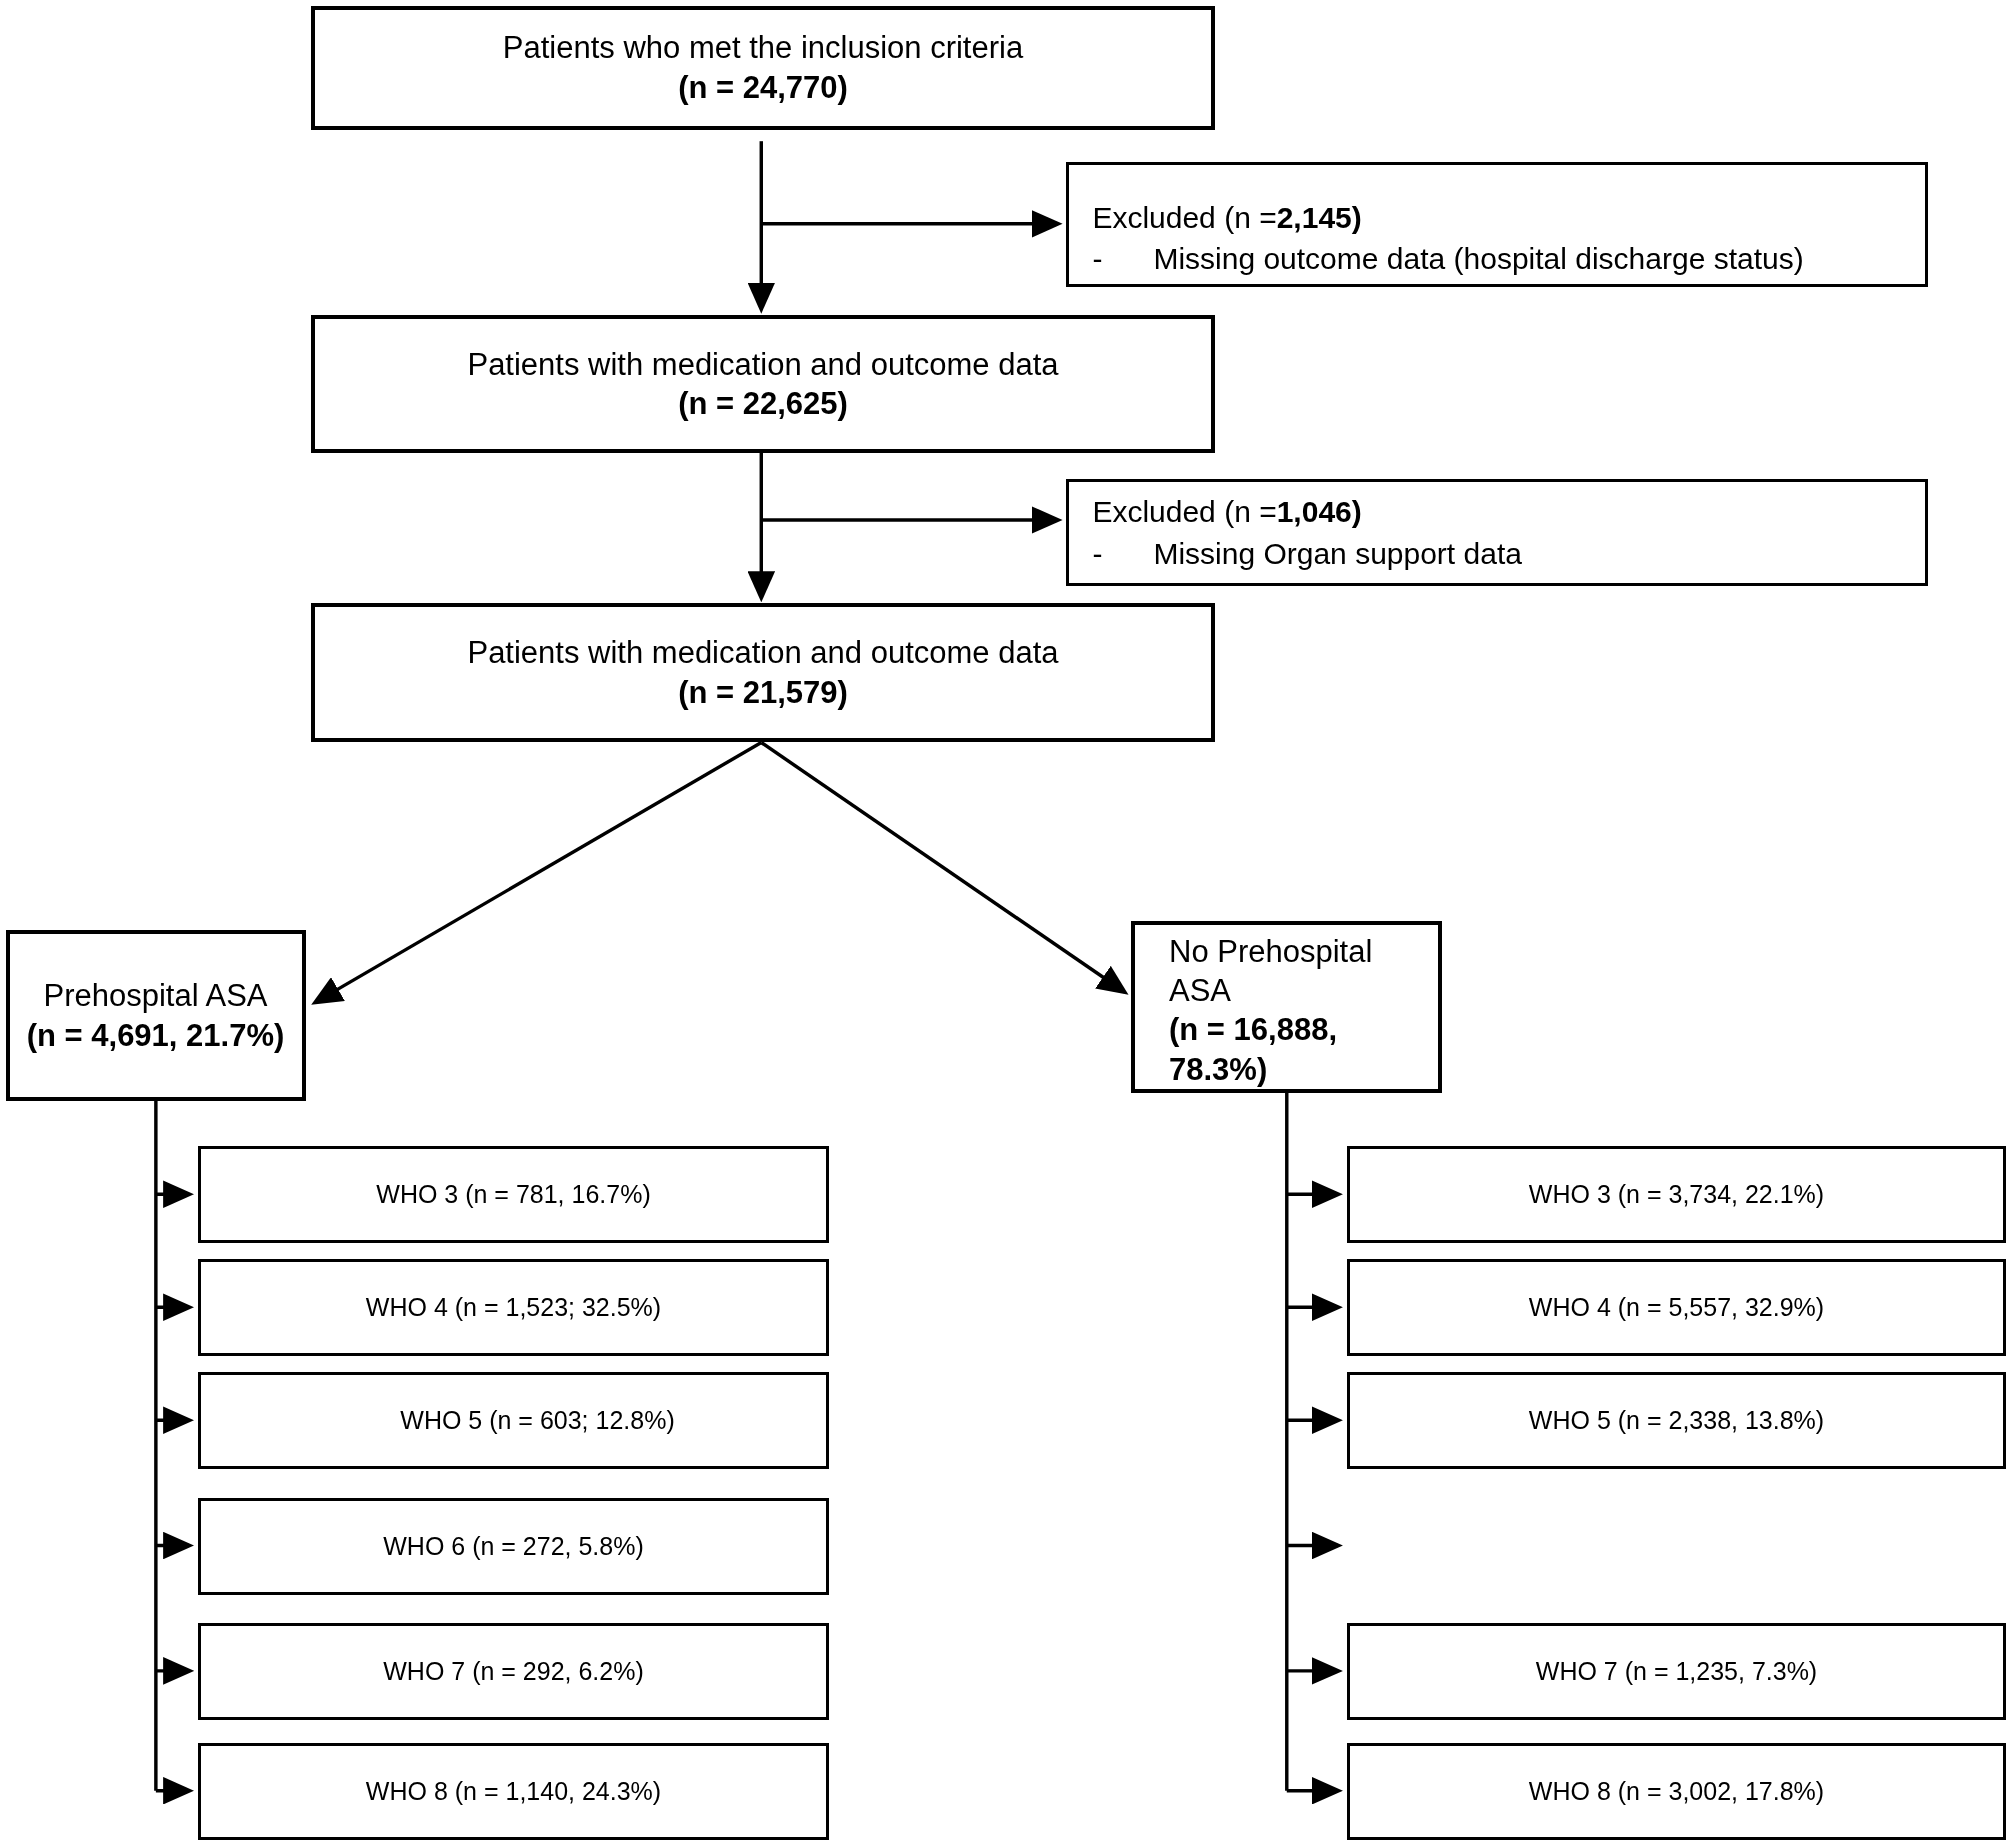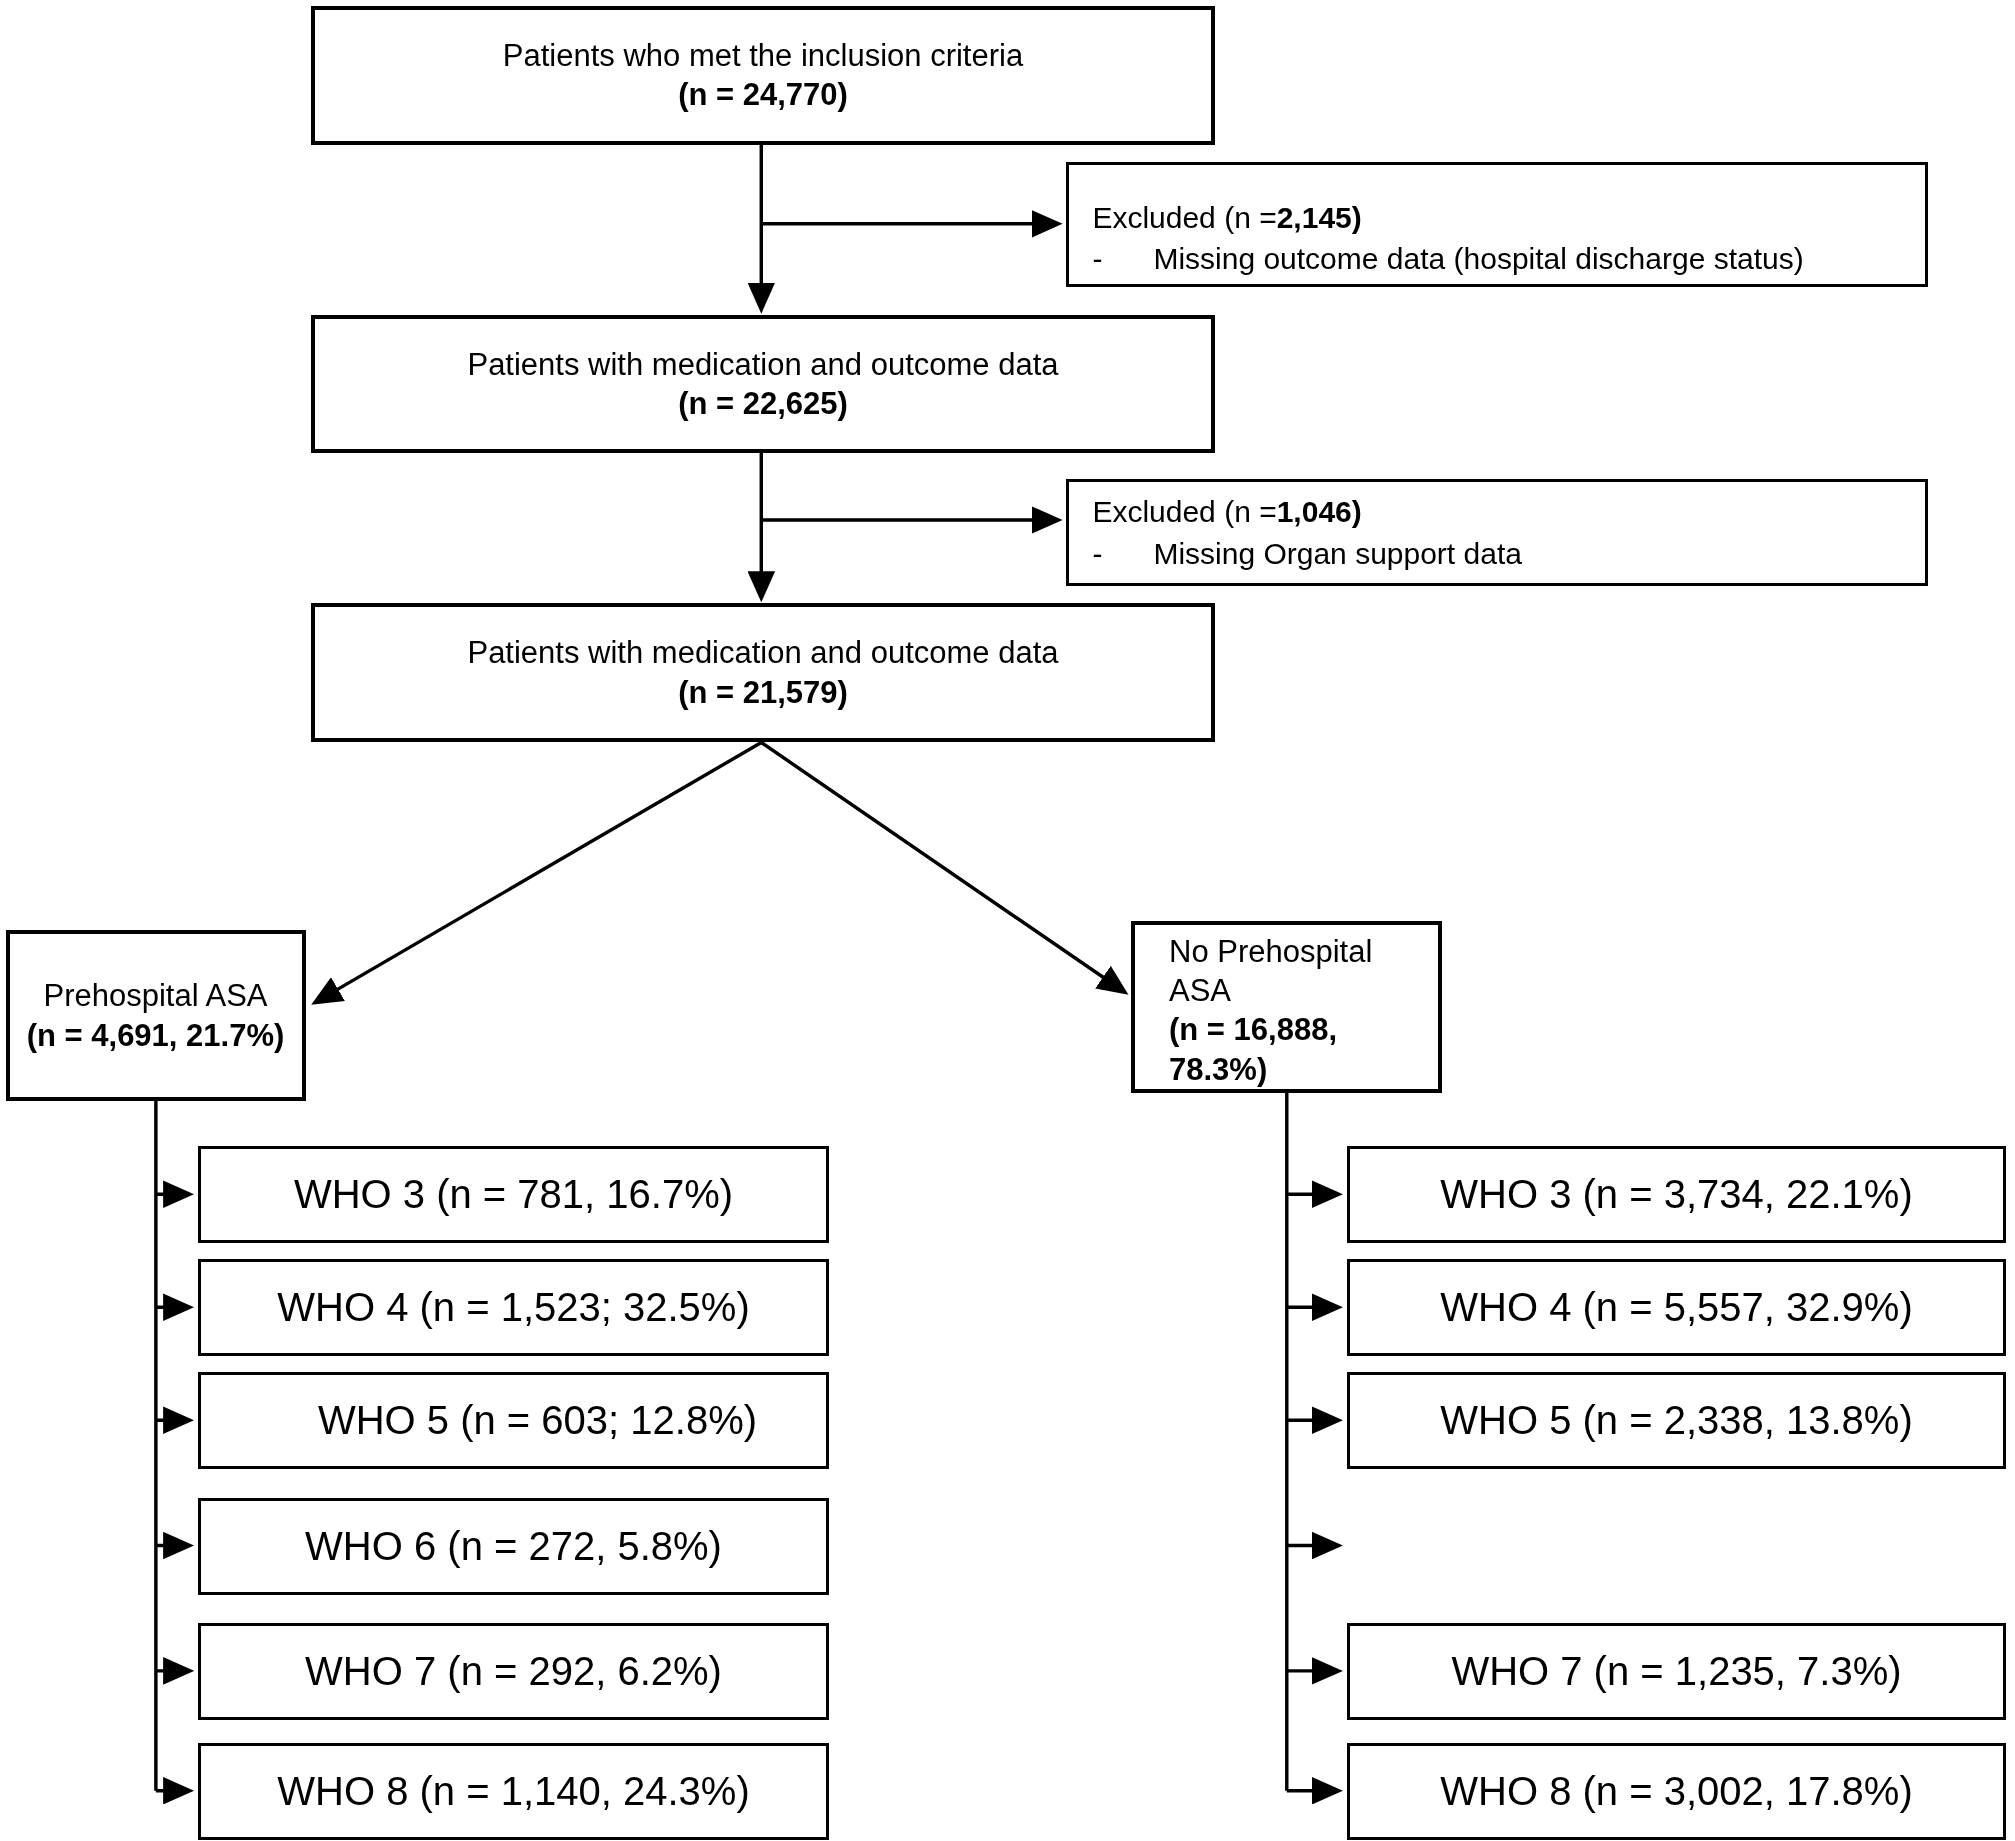--- a/index.html
+++ b/index.html
@@ -32,21 +32,21 @@
   }
   .excl .bold { font-weight:bold; }
   .excl .reason-row { display:flex; }
   .excl .bullet { width:61px; flex:0 0 61px; }
   .pad-top-1 { padding-top:32px; }
   .nopre {
     align-items:flex-start; justify-content:flex-start;
     text-align:left;
     padding:19px 0 0 34px;
   }
-  .who { font-size:40px; border-width:3.4px; }
+  .who { font-size:25px; border-width:3.4px; }
   line, path.wire { stroke:#000000; stroke-width:5; fill:none; }
 </style>
 </head>
 <body>
 
 <div id="canvas">
 
   <svg id="wires" viewBox="0 0 2925 2673">
     <defs>
       <marker id="ah" viewBox="0 0 9 8" refX="7.5" refY="4" markerWidth="9" markerHeight="8" orient="auto">
@@ -72,21 +72,21 @@
 
     <line x1="1868" y1="1585" x2="1868" y2="2600"></line>
     <line x1="1868" y1="1734" x2="1942" y2="1734" marker-end="url(#ah)"></line>
     <line x1="1868" y1="1898" x2="1942" y2="1898" marker-end="url(#ah)"></line>
     <line x1="1868" y1="2062" x2="1942" y2="2062" marker-end="url(#ah)"></line>
     <line x1="1868" y1="2244" x2="1942" y2="2244" marker-end="url(#ah)"></line>
     <line x1="1868" y1="2426" x2="1942" y2="2426" marker-end="url(#ah)"></line>
     <line x1="1868" y1="2600" x2="1942" y2="2600" marker-end="url(#ah)"></line>
   </svg>
 
-  <div class="box" style="left:311px; top:5.5px; width:904px; height:139px;">
+  <div class="box" style="left:311px; top:5.5px; width:904px; height:124px;">
     <div>Patients who met the inclusion criteria</div>
     <div class="nline">(n = 24,770)</div>
   </div>
 
   <div class="box thin excl pad-top-1" style="left:1066px; top:162px; width:862px; height:125px;">
     <div>
       <span>Excluded (n =</span><span class="bold">2,145)</span>
     </div>
     <div class="reason-row">
       <span class="bullet">-</span>

